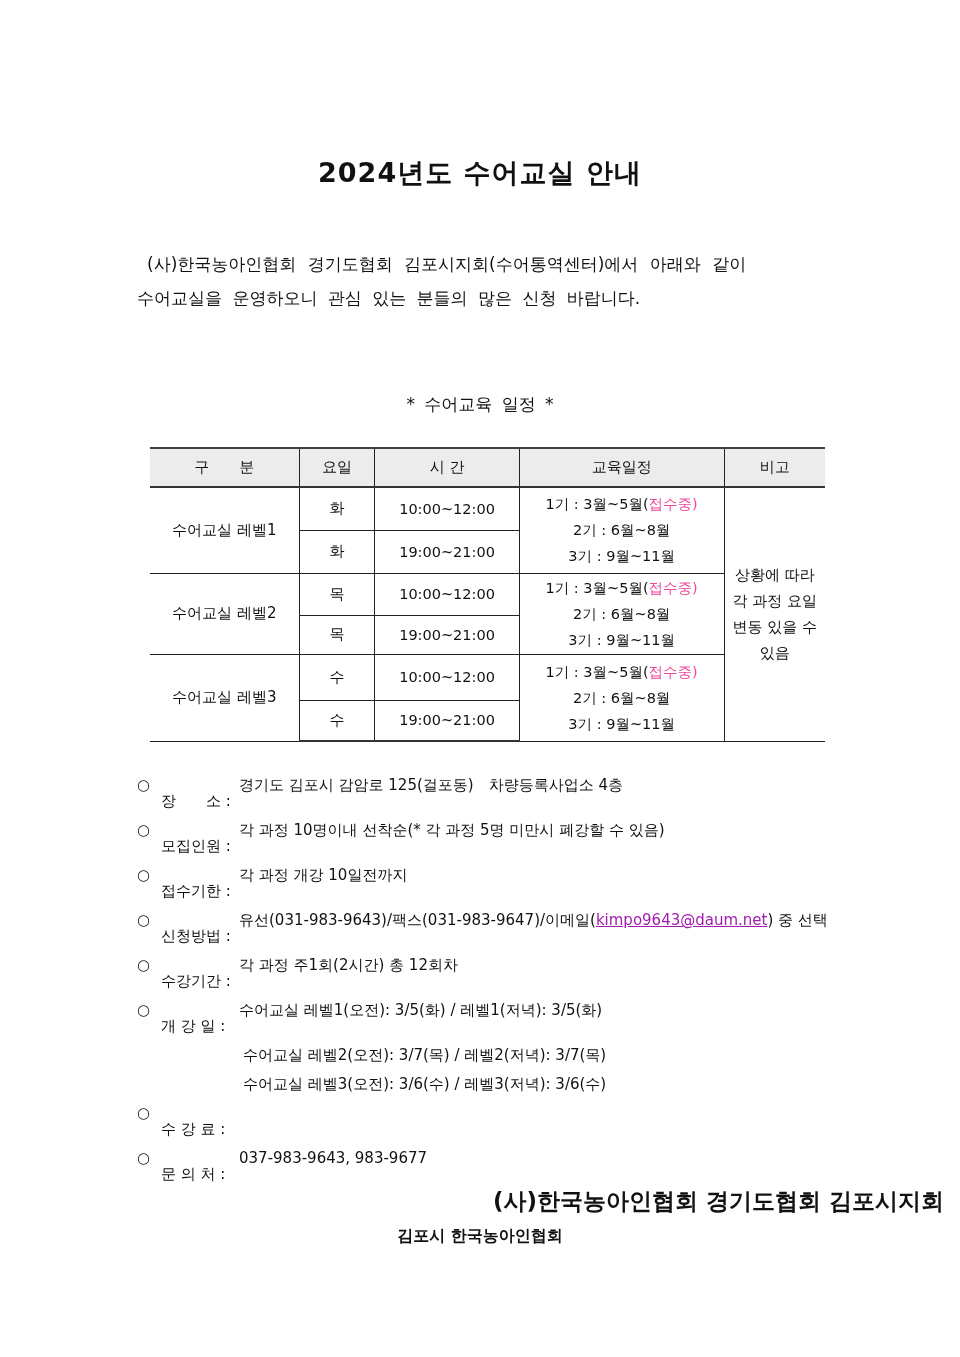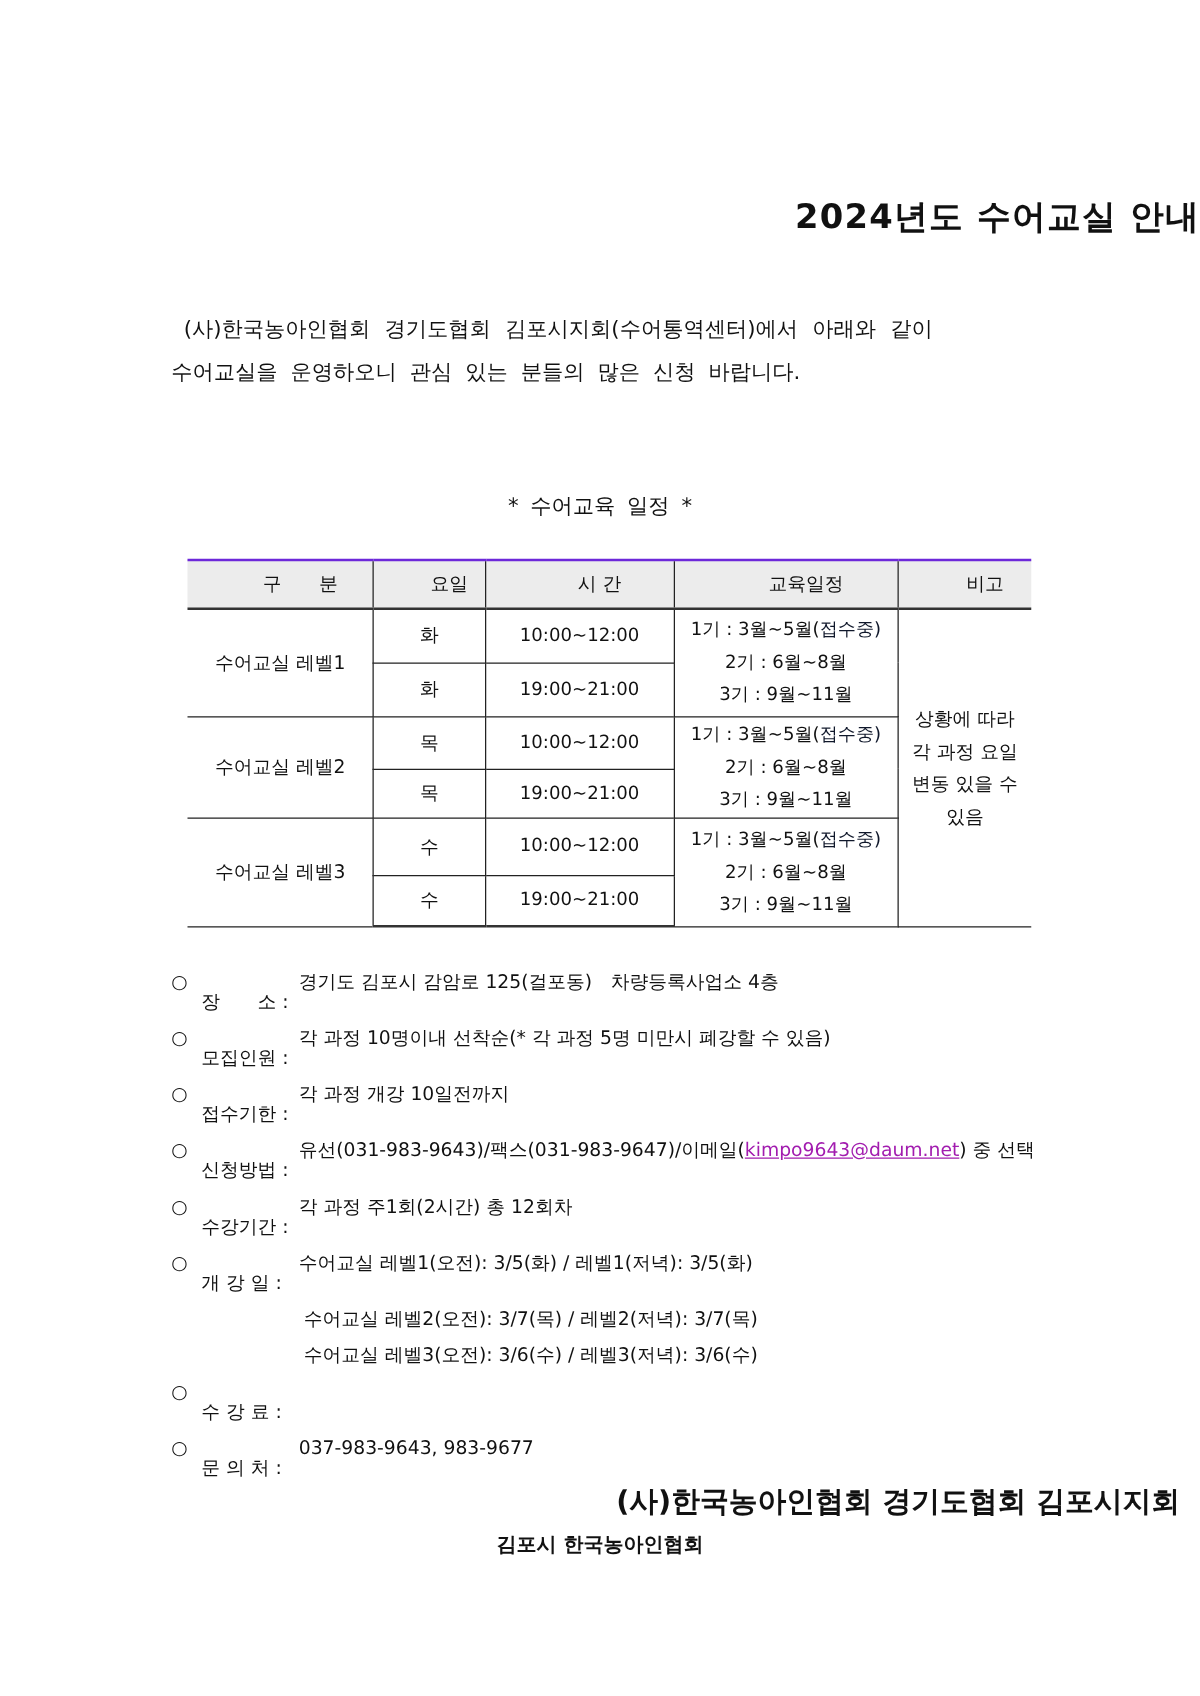--- a/index.html
+++ b/index.html
@@ -1,32 +1,32 @@
 <!DOCTYPE html>
 <html><head>
 <meta charset="utf-8">
 <style>
   html, body { margin:0; padding:0; background:#ffffff; }
   body { width:960px; height:1357px; position:relative; overflow:hidden;
          font-family: "DejaVu Sans", "Liberation Sans", sans-serif; color:#111; }
-  .title { position:absolute; top:155px; left:0; width:960px; text-align:right;
+  .title { position:absolute; top:155px; left:0; width:960px; text-align:center;
            font-size:27px; font-weight:bold; letter-spacing:1px; }
   .intro { position:absolute; left:137px; width:680px; font-size:17px; line-height:34px; }
   .intro .l1 { padding-left:10px; display:block; white-space:nowrap; word-spacing:6px; }
   .intro .l2 { display:block; white-space:nowrap; word-spacing:5px; }
   .subtitle { position:absolute; top:393px; left:0; width:960px; text-align:center; font-size:17px; word-spacing:4px; }
   table.sched { position:absolute; top:447px; left:150px; width:675px; border-collapse:collapse; font-size:15px; }
   table.sched th, table.sched td { border:1px solid #222; text-align:center; vertical-align:middle; padding:0; }
   table.sched tr > *:first-child { border-left:none; }
   table.sched tr > *:last-child { border-right:none; }
-  table.sched thead th { background:#ececec; font-weight:normal; height:37px; border-top:2px solid #6d28d9; border-bottom:2px solid #333;padding-left:32px; }
+  table.sched thead th { background:#ececec; font-weight:normal; height:37px; border-top:2px solid #404040; border-bottom:2px solid #333; }
   table.sched tbody tr:last-child td { border-bottom:2px solid #333; }
   .col-cat { width:145px; } .col-day { width:73px; } .col-time { width:140px; } .col-sched { width:199px;font-family:Liberation Serif, serif; } .col-note { width:98px; }
   td.sched { text-align:left; padding-left:16px; line-height:26px; font-size:14.5px; }
-  .recv { color:#0f172a; }
+  .recv { color:#ec4899; }
   td.note { line-height:26px; font-size:15px; padding:0 4px; }
   .time { font-size:14.5px; }
   .info { position:absolute; top:771px; left:137px; font-size:15px; line-height:29px; }
   .info .row { white-space:nowrap; display:flex; }
   .info .bullet { width:24px; display:inline-block; }
   .info .label { display:inline-block; width:78px;margin-top:16px; }
   .info .indent { padding-left:106px; }
   .email { color:#a21caf; text-decoration:underline; }
   .org { position:absolute; top:1186px; left:0; width:944px; text-align:right; font-size:23px; font-weight:bold; }
   .center { position:absolute; top:1226px; left:0; width:960px; text-align:center; font-size:16px; font-weight:bold; }

